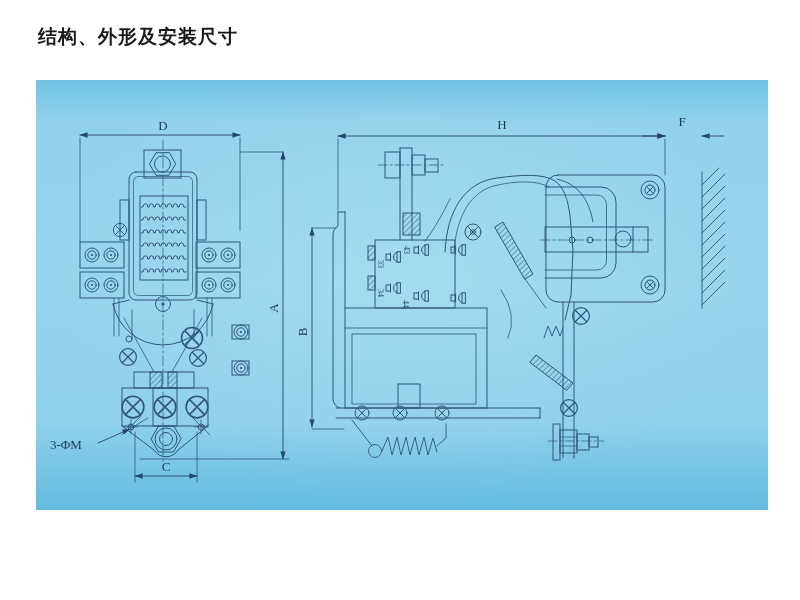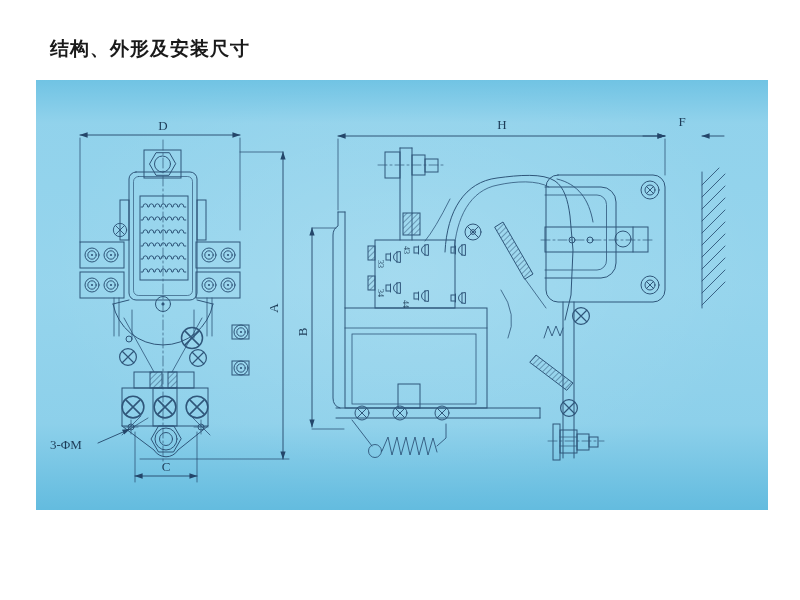--- a/index.html
+++ b/index.html
@@ -1,21 +1,21 @@
 <!DOCTYPE html>
 <html><head>
 <meta charset="utf-8">
 <style>
   html,body{margin:0;padding:0;}
   body{
     width:800px;height:600px;background:#ffffff;overflow:hidden;position:relative;
     font-family:"Liberation Serif", serif;
   }
   .title{
-    position:absolute;left:38px;top:24px;margin:12px;
+    position:absolute;left:38px;top:24px;margin:0;
     font-size:19px;font-weight:700;letter-spacing:1px;color:#1a1a1a;
     font-family:"Liberation Serif", serif;
   }
   .panel{
     position:absolute;left:36px;top:80px;width:732px;height:430px;
     background:#8dd0ea;
     background-image:
       linear-gradient(180deg, rgba(105,192,226,.8) 0%, rgba(158,217,240,.25) 10%,
         rgba(170,223,243,.30) 48%, rgba(140,208,236,.15) 80%, rgba(92,184,221,.85) 100%),
       radial-gradient(ellipse at 50% 45%, rgba(255,255,255,.18), rgba(255,255,255,0) 70%);

